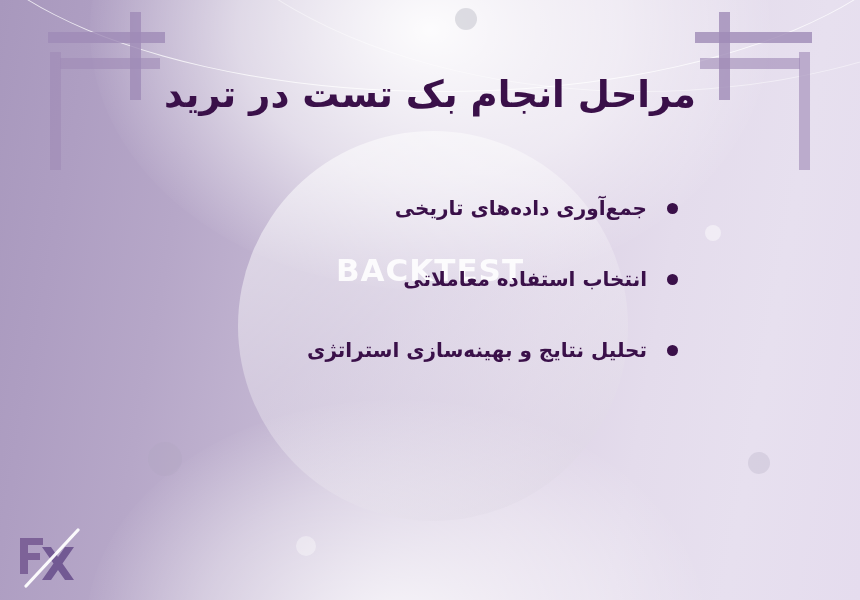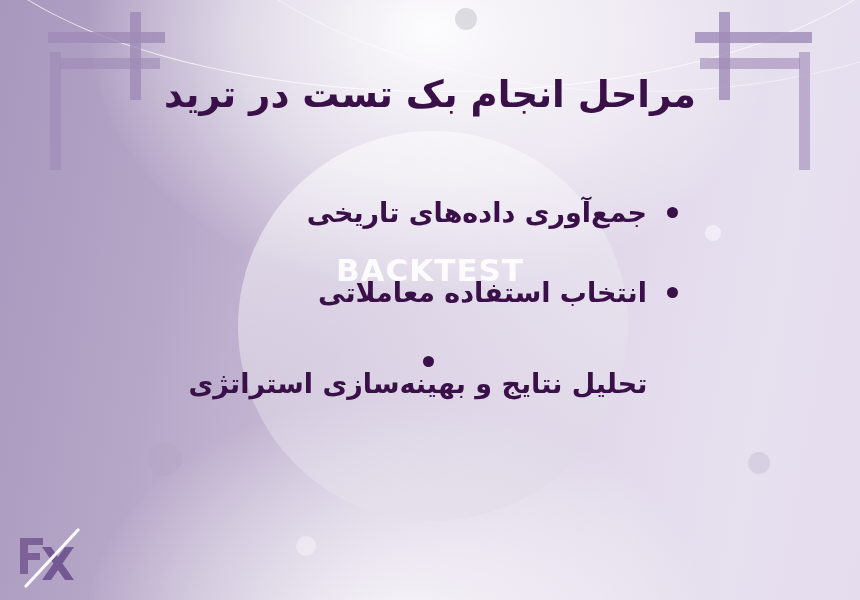--- a/index.html
+++ b/index.html
@@ -165,26 +165,26 @@
     list-style: none;
     margin: 0;
     padding: 0;
   }
   .bullet-item {
     display: flex;
     align-items: center;
     justify-content: flex-start;
     margin-bottom: 46px;
     color: #3a1049;
-    font-size: 27px;
+    font-size: 20px;
     font-weight: bold;
     line-height: 1.25;
     white-space: nowrap;
   }
-  .bullet-item:last-child { margin-bottom: 0; flex-direction: column; }
+  .bullet-item:last-child { margin-bottom: 0; }
 
   .bullet-marker {
     flex: 0 0 auto;
     width: 11px;
     height: 11px;
     border-radius: 50%;
     background: #3a1049;
     margin-left: 20px;
   }
   .bullet-text { flex: 0 0 auto; }

